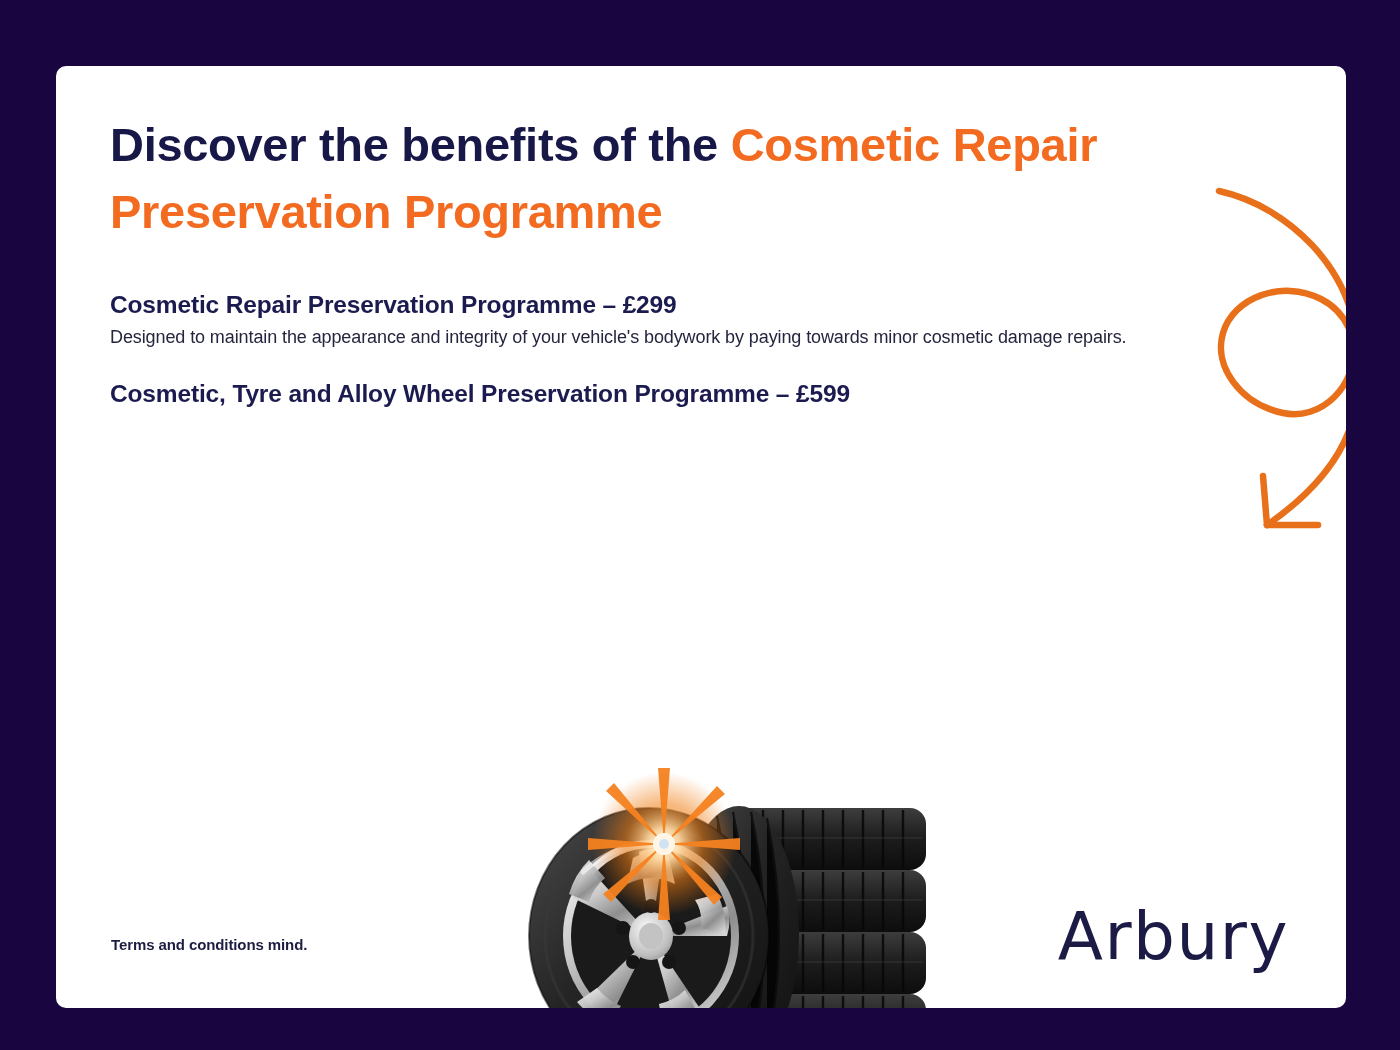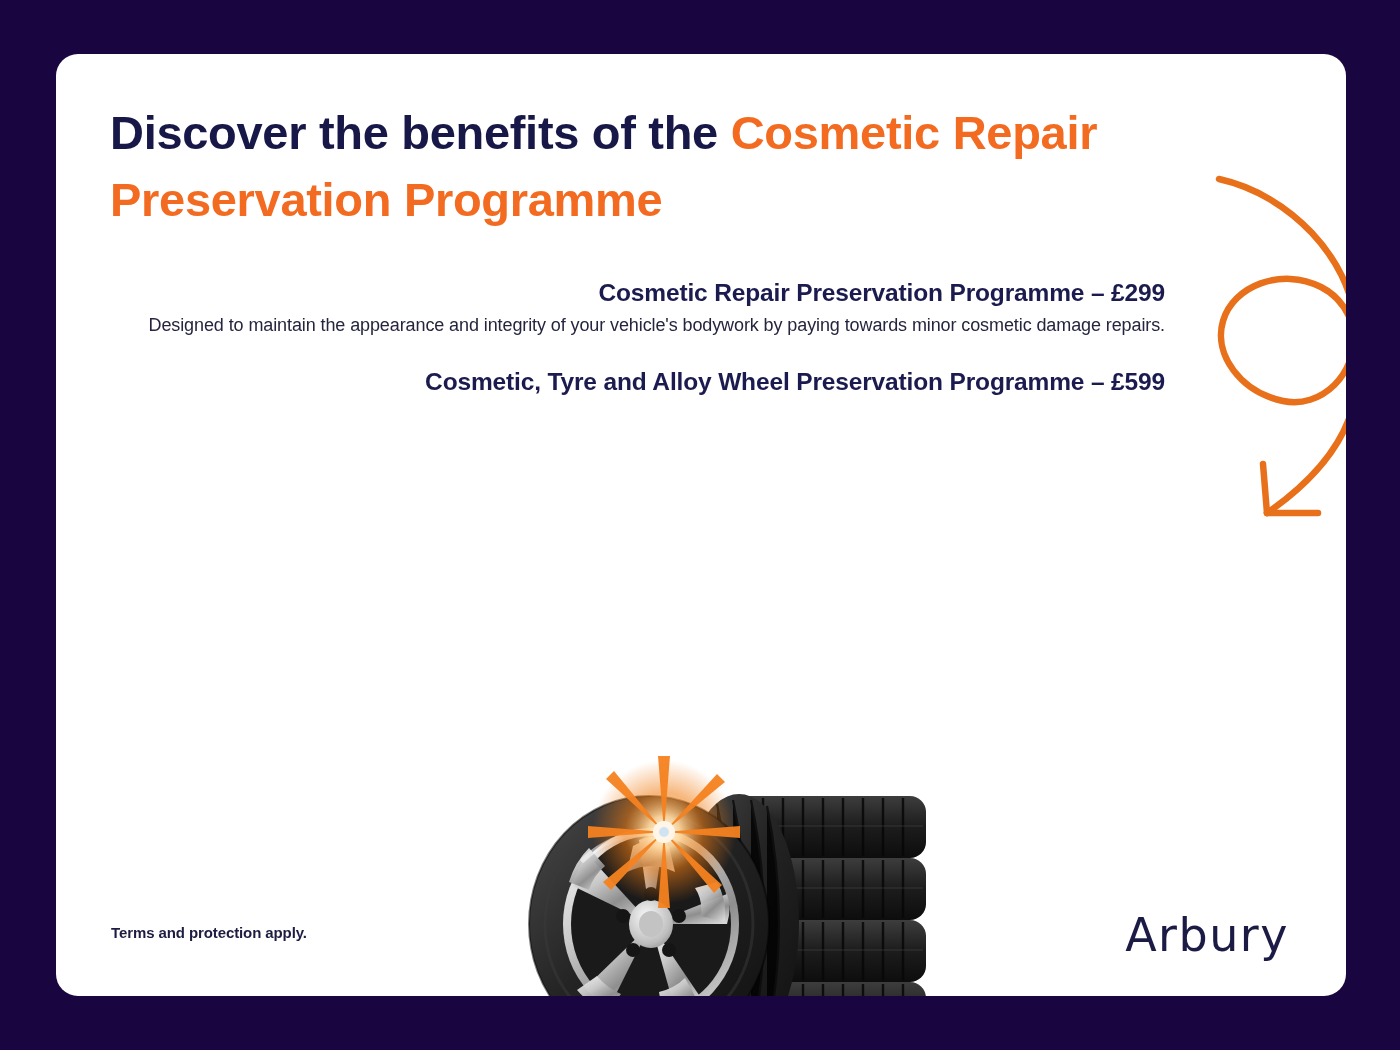--- a/index.html
+++ b/index.html
@@ -14,25 +14,25 @@
   body {
     background: #190540;
     font-family: "Liberation Sans", sans-serif;
     position: relative;
   }
 
   
   #card {
     position: absolute;
     left: 56px;
-    top: 54px;
+    top: 66px;
     width: 1290px;
     height: 942px;
     background: #ffffff;
-    border-radius: 22px;
+    border-radius: 10px;
     overflow: hidden;
   }
 
   
   #headline {
     position: absolute;
     left: 54px;
     top: 46px;
     width: 1070px;
     font-size: 47px;
@@ -44,21 +44,21 @@
   .hl-navy  { color: #171748; }
   .hl-orange{ color: #f26b21; }
 
   
   #blocks {
     position: absolute;
     left: 54px;
     top: 225px;
     width: 1055px;
   }
-  .block { margin-bottom: 30px; text-align: right; }
+  .block { margin-bottom: 30px; }
   .block:last-child { margin-bottom: 0; }
 
   .block-title {
     color: #1b1b4f;
     font-size: 24.5px;
     font-weight: bold;
     letter-spacing: -0.15px;
     margin-bottom: 5px;
     white-space: nowrap;
   }
@@ -96,21 +96,21 @@
     color: #1d1d42;
     font-size: 15px;
     font-weight: bold;
     letter-spacing: -0.1px;
   }
   #logo {
     position: absolute;
     right: 57px;
     bottom: 38px;
     color: #1b1b45;
-    font-size: 46px;
+    font-size: 66px;
     font-weight: normal;
     letter-spacing: 1.5px;
     font-family: "DejaVu Sans", sans-serif;
     line-height: 1;
   }
 </style>
 </head>
 <body>
 
 <div id="card">
@@ -253,16 +253,16 @@
           <path d="M153 78 L211 131 L203 139 Z"></path>
           <path d="M153 78 L100 136 L92 128 Z"></path>
           <path d="M153 78 L95 25 L103 17 Z"></path>
         </g>
         <circle cx="153" cy="78" r="11" fill="#fff6e8"></circle>
         <circle cx="153" cy="78" r="5" fill="#cfe3f5"></circle>
       </g>
     </g>
   </svg>
 
-  <div id="terms">Terms and protection apply.</div>
+  <div id="terms">Terms and conditions mind.</div>
   <div id="logo">Arbury</div>
 
 </div>
 
 </body></html>

